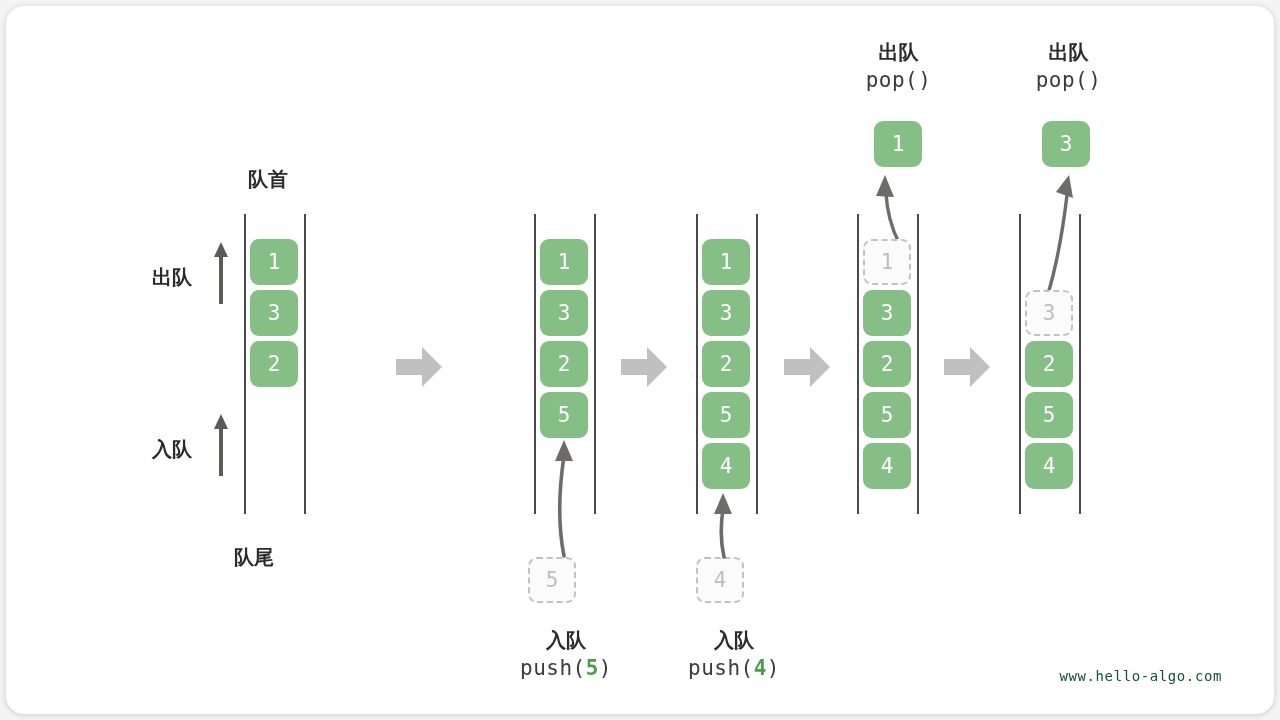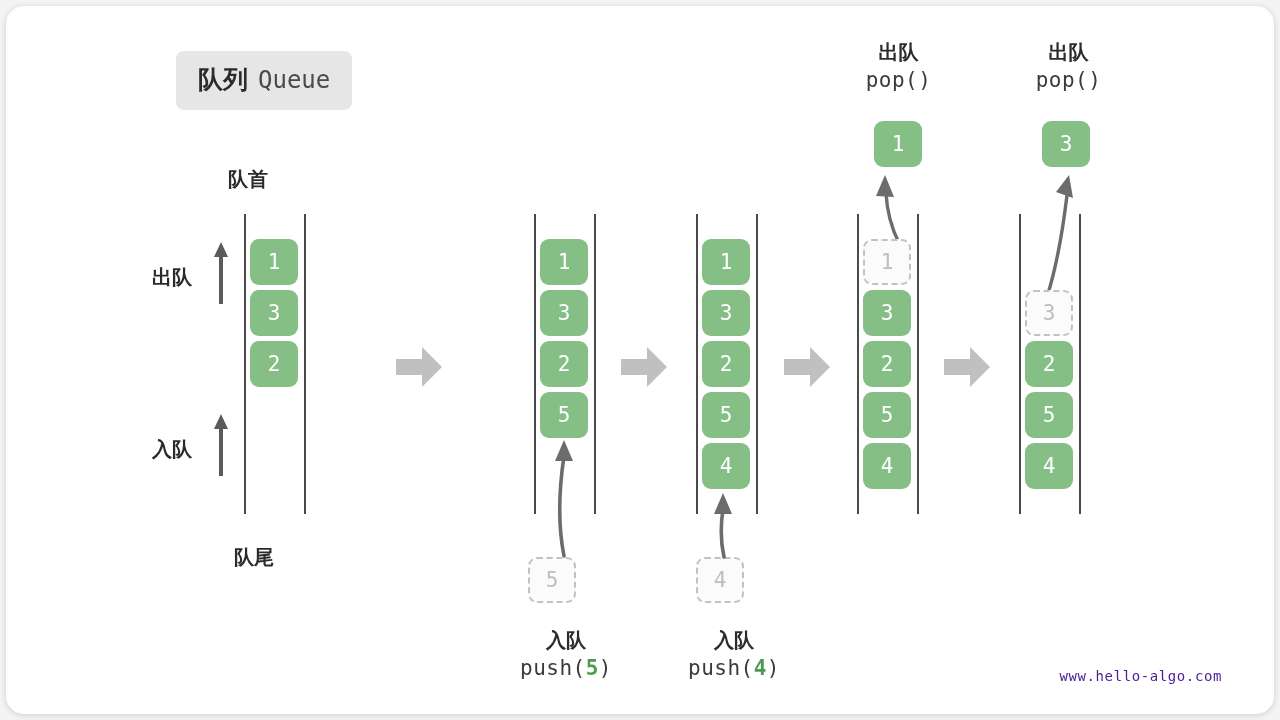--- a/index.html
+++ b/index.html
@@ -110,37 +110,33 @@
   
   .step-arrow { width: 46px; height: 40px; }
 
   
   .motion { overflow: visible; }
 
   
   #watermark {
     right: 52px; bottom: 30px;
     font-size: 14px;
-    color: #4c1d95;
+    color: #14532d;
     font-family: "DejaVu Sans Mono", "Liberation Mono", monospace;
     letter-spacing: 0.6px;
   }
 </style>
 </head>
 <body>
 
 <div id="page">
   <div id="card">
 
-    <div class="abs" id="title-badge">
-      <span class="zh">队列</span>
-      <span class="en">Queue</span>
-    </div>
-
-    <div class="abs" style="left:222px; top:160px;font-family:Liberation Mono, monospace;">
+
+    <div class="abs" style="left:242px; top:160px;font-family:Liberation Mono, monospace;">
       <span class="cn-label">队首</span>
     </div>
     <div class="abs" style="left:228px; top:538px;">
       <span class="cn-label">队尾</span>
     </div>
 
     <div class="abs" style="left:146px; top:258px;">
       <span class="cn-label">出队</span>
     </div>
     <svg class="abs dir-arrow" style="left:208px; top:236px;" viewBox="0 0 14 62">

